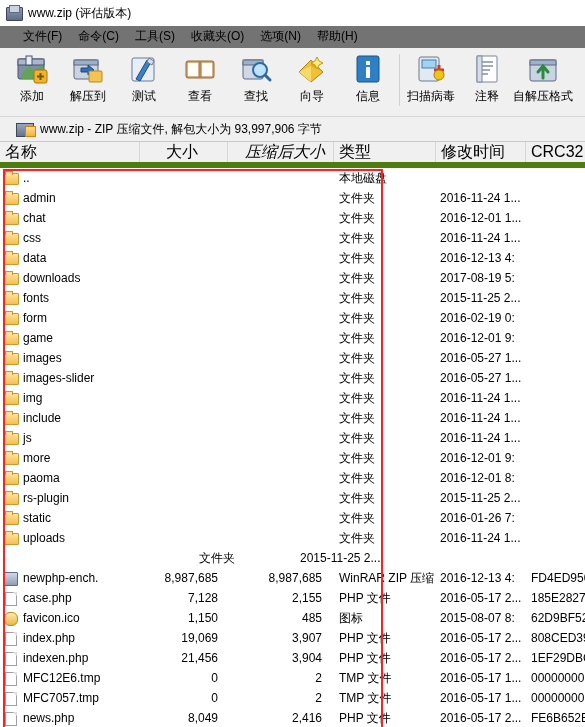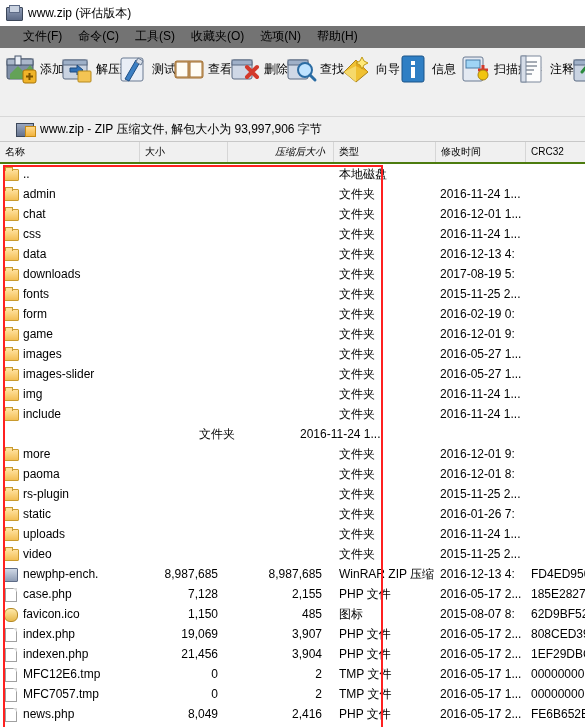--- a/index.html
+++ b/index.html
@@ -18,38 +18,38 @@
   .titlebar .appicon .b1{position:absolute;left:0;top:2px;width:15px;height:12px;background:linear-gradient(#8e9bb5,#5d6b86);border:1px solid #3c4759;border-radius:1px;}
   .titlebar .appicon .b2{position:absolute;left:3px;top:0;width:9px;height:6px;background:#c9d2e0;border:1px solid #5d6b86;}
   .titlebar .ttl{font-size:12px;color:#000;}
 
   
   .menubar{height:22px;background:#737373;display:flex;align-items:flex-start;padding-left:16px;gap:2px;}
   .menubar .mi{padding:2px 7px;font-size:12px;color:#000;white-space:nowrap;}
 
   
   .toolbar{height:66px;background:#f0f0f0;display:flex;align-items:flex-start;padding:2px 0 0 4px;border-bottom:1px solid #d8d8d8;}
-  .tb{width:56px;display:flex;align-items:center;gap:2px;padding-top:2px;}
+  .tb{width:56px;display:flex;flex-direction:column;align-items:center;gap:2px;padding-top:2px;}
   .tb .lbl{font-size:12px;color:#000;white-space:nowrap;}
   .ico{width:34px;height:34px;position:relative;}
 
   .sep{width:1px;height:52px;background:#d0d0d0;margin:4px 3px 0 3px;}
 
   
   .pathbar{height:24px;background:#f0f0f0;display:flex;align-items:center;gap:6px;padding-left:16px;border-bottom:1px solid #c8c8c8;}
   .pathbar .pico{width:18px;height:16px;position:relative;flex:none;}
   .pathbar .pico .pb{position:absolute;left:0;top:2px;width:16px;height:12px;background:linear-gradient(#9aa7bf,#65738e);border:1px solid #3c4759;}
   .pathbar .pico .pf{position:absolute;left:9px;top:5px;width:9px;height:9px;background:linear-gradient(#ffd98a,#f2b33d);border:1px solid #c68a14;}
   .pathbar .ptxt{font-size:12px;}
 
   
-  .colhead{height:20px;background:#f0f0f0;display:flex;align-items:center;border-bottom:2px solid #4d7c0f;font-size:10px;position:relative;}
+  .colhead{height:20px;background:#f0f0f0;display:flex;align-items:center;border-bottom:6px solid #4d7c0f;font-size:16px;position:relative;}
   .colhead .ch{height:20px;line-height:20px;padding:0 5px;border-right:1px solid #d6d6d6;box-sizing:border-box;white-space:nowrap;overflow:hidden;}
   .ch.name{width:140px;}
-  .ch.size{width:88px;text-align:left;padding-right:8px;}
+  .ch.size{width:88px;text-align:center;padding-right:8px;}
   .ch.packed{width:106px;text-align:right;padding-right:8px;font-style:italic;}
   .ch.type{width:102px;}
   .ch.modified{width:90px;}
   .ch.crc{width:59px;border-right:none;}
 
   
   .listwrap{flex:1;position:relative;background:#ffffff;overflow:hidden;}
   .rows{position:absolute;left:0;top:0;right:0;}
   .row{height:20px;display:flex;align-items:center;font-size:12px;white-space:nowrap;}
   .cell{height:20px;line-height:20px;box-sizing:border-box;overflow:hidden;}
@@ -137,30 +137,20 @@
         <svg width="34" height="34" viewBox="0 0 34 34">
           <rect x="3" y="9" width="28" height="17" rx="2" fill="#f6e3c0" stroke="#a06a2a"></rect>
           <rect x="4" y="10" width="12" height="15" fill="#fffdf6" stroke="#a06a2a"></rect>
           <rect x="18" y="10" width="12" height="15" fill="#fffdf6" stroke="#a06a2a"></rect>
           <path d="M17 9 v17" stroke="#a06a2a"></path>
         </svg>
       </span>
       <span class="lbl">查看</span>
     </div>
 
-    <div class="tb">
-      <span class="ico">
-        <svg width="34" height="34" viewBox="0 0 34 34">
-          <rect x="4" y="8" width="20" height="19" rx="2" fill="#cfd8e6" stroke="#5a6a82"></rect>
-          <rect x="4" y="8" width="20" height="5" fill="#9fb0c8" stroke="#5a6a82"></rect>
-          <path d="M19 15 l10 10 M29 15 l-10 10" stroke="#d33a2c" stroke-width="4" stroke-linecap="round"></path>
-        </svg>
-      </span>
-      <span class="lbl">删除</span>
-    </div>
 
     <div class="tb">
       <span class="ico">
         <svg width="34" height="34" viewBox="0 0 34 34">
           <rect x="4" y="8" width="20" height="19" rx="2" fill="#cfd8e6" stroke="#5a6a82"></rect>
           <rect x="4" y="8" width="20" height="5" fill="#9fb0c8" stroke="#5a6a82"></rect>
           <circle cx="21" cy="18" r="7" fill="#bfe3ff" stroke="#2b6ca3" stroke-width="2"></circle>
           <path d="M26 23 l5 5" stroke="#2b6ca3" stroke-width="3" stroke-linecap="round"></path>
         </svg>
       </span>
@@ -410,20 +400,26 @@
             </span>
             <span>include</span>
           </div>
           <div class="cell c-size"></div>
           <div class="cell c-packed"></div>
           <div class="cell c-type">文件夹</div>
           <div class="cell c-mod">2016-11-24 1...</div>
           <div class="cell c-crc"></div>
         </div>
         <div class="row">
+          <div class="cell c-name">
+            <span class="ic">
+              <span class="ic-folder"></span>
+            </span>
+            <span>js</span>
+          </div>
           <div class="cell c-size"></div>
           <div class="cell c-packed"></div>
           <div class="cell c-type">文件夹</div>
           <div class="cell c-mod">2016-11-24 1...</div>
           <div class="cell c-crc"></div>
         </div>
         <div class="row">
           <div class="cell c-name">
             <span class="ic">
               <span class="ic-folder"></span>
@@ -482,26 +478,20 @@
             </span>
             <span>uploads</span>
           </div>
           <div class="cell c-size"></div>
           <div class="cell c-packed"></div>
           <div class="cell c-type">文件夹</div>
           <div class="cell c-mod">2016-11-24 1...</div>
           <div class="cell c-crc"></div>
         </div>
         <div class="row">
-          <div class="cell c-name">
-            <span class="ic">
-              <span class="ic-folder"></span>
-            </span>
-            <span>video</span>
-          </div>
           <div class="cell c-size"></div>
           <div class="cell c-packed"></div>
           <div class="cell c-type">文件夹</div>
           <div class="cell c-mod">2015-11-25 2...</div>
           <div class="cell c-crc"></div>
         </div>
         <div class="row">
           <div class="cell c-name">
             <span class="ic">
               <span class="ic-rar"></span>

